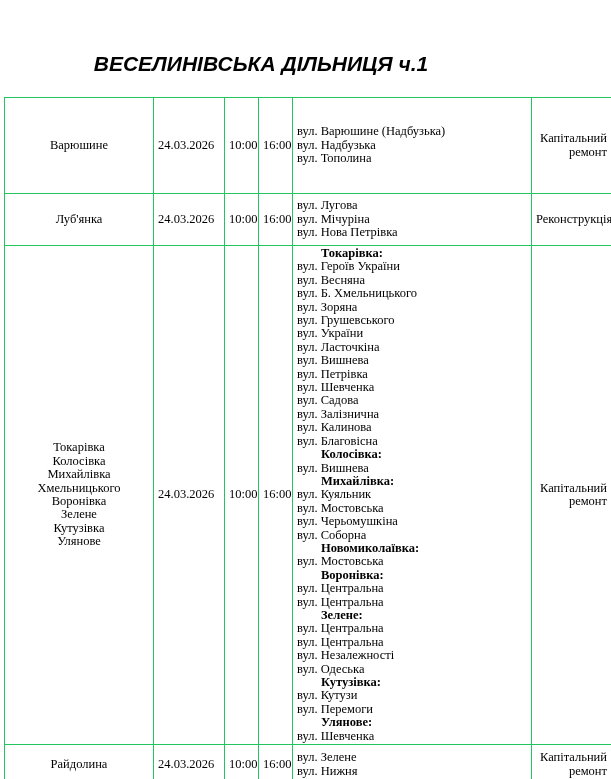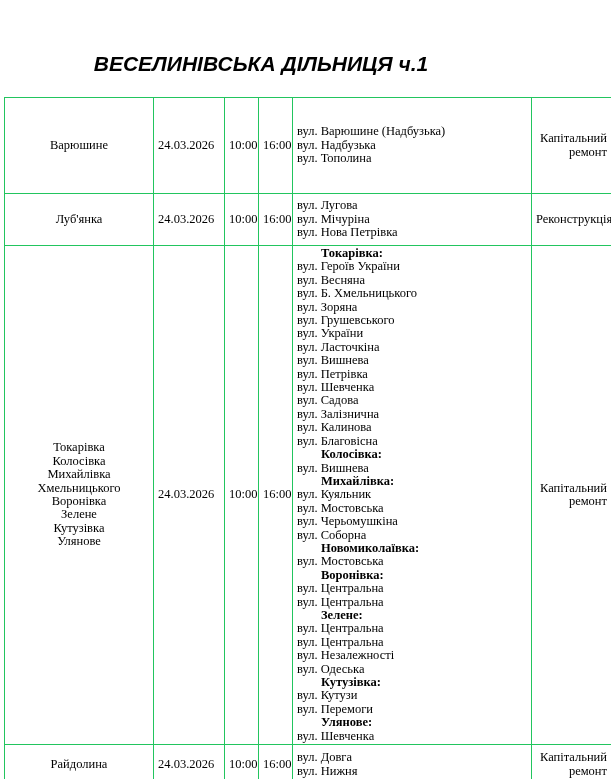--- a/index.html
+++ b/index.html
@@ -154,19 +154,19 @@
         <td class="col-work">Капітальний ремонт</td>
       </tr>
       <tr class="row-3">
         <td class="col-settlement">
           <div>Райдолина</div>
         </td>
         <td class="col-date">24.03.2026</td>
         <td class="col-start">10:00</td>
         <td class="col-end">16:00</td>
         <td class="col-streets">
-          <div class="street-line">вул. Довга</div>
+          <div class="street-line">вул. Зелене</div>
           <div class="street-line">вул. Нижня</div>
         </td>
         <td class="col-work">Капітальний ремонт</td>
       </tr>
     </tbody>
 </table>
 
 </body></html>

